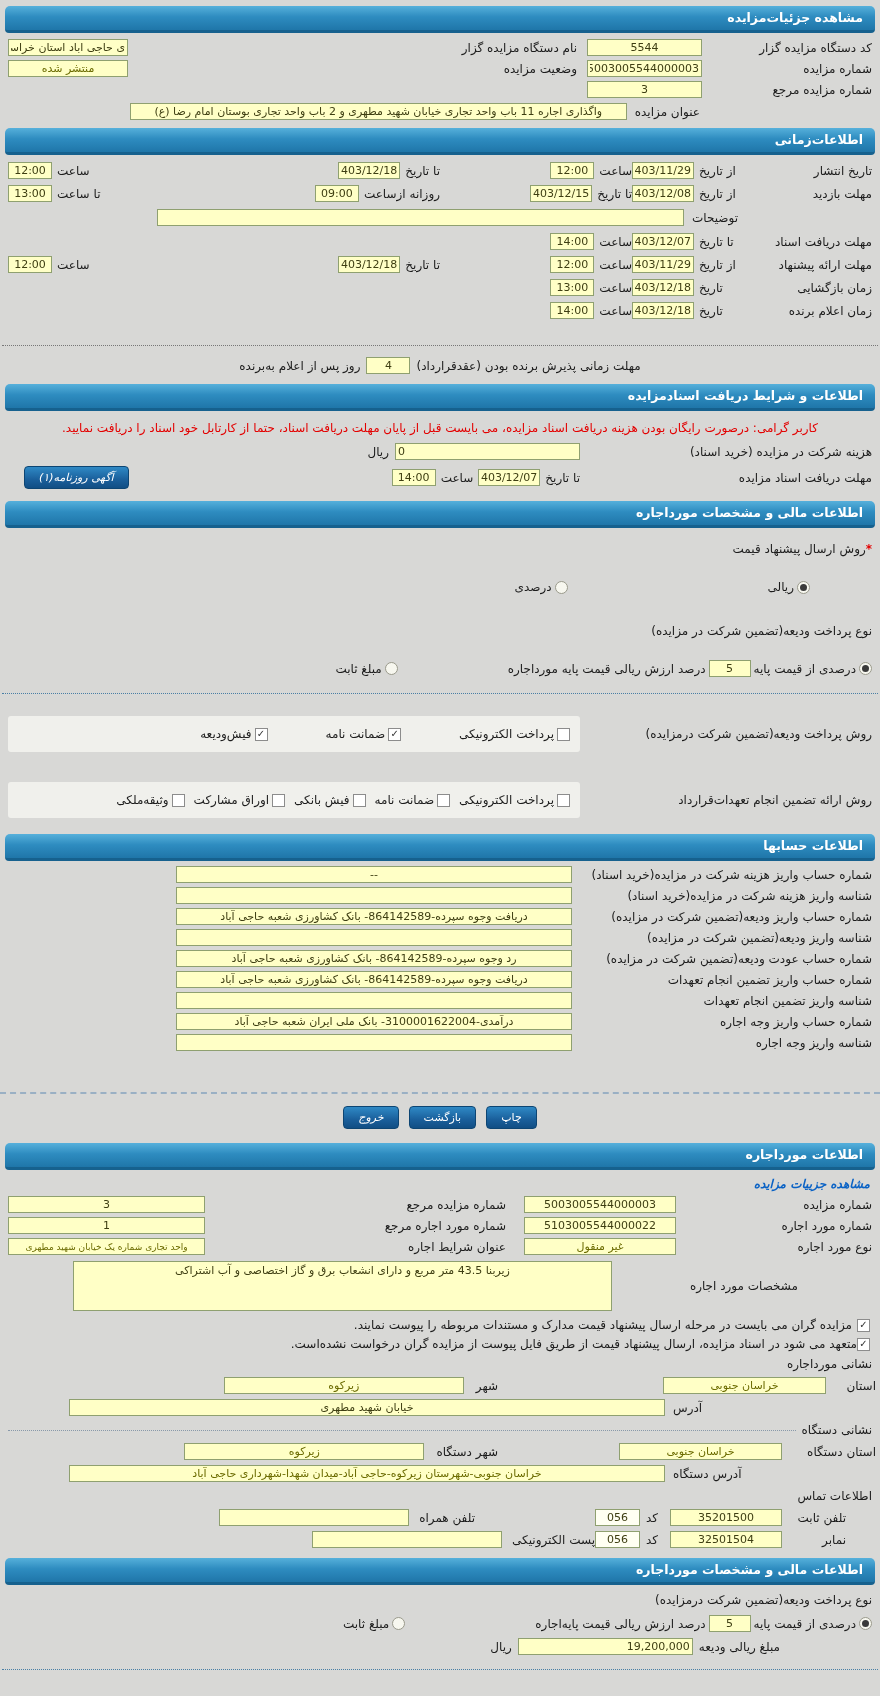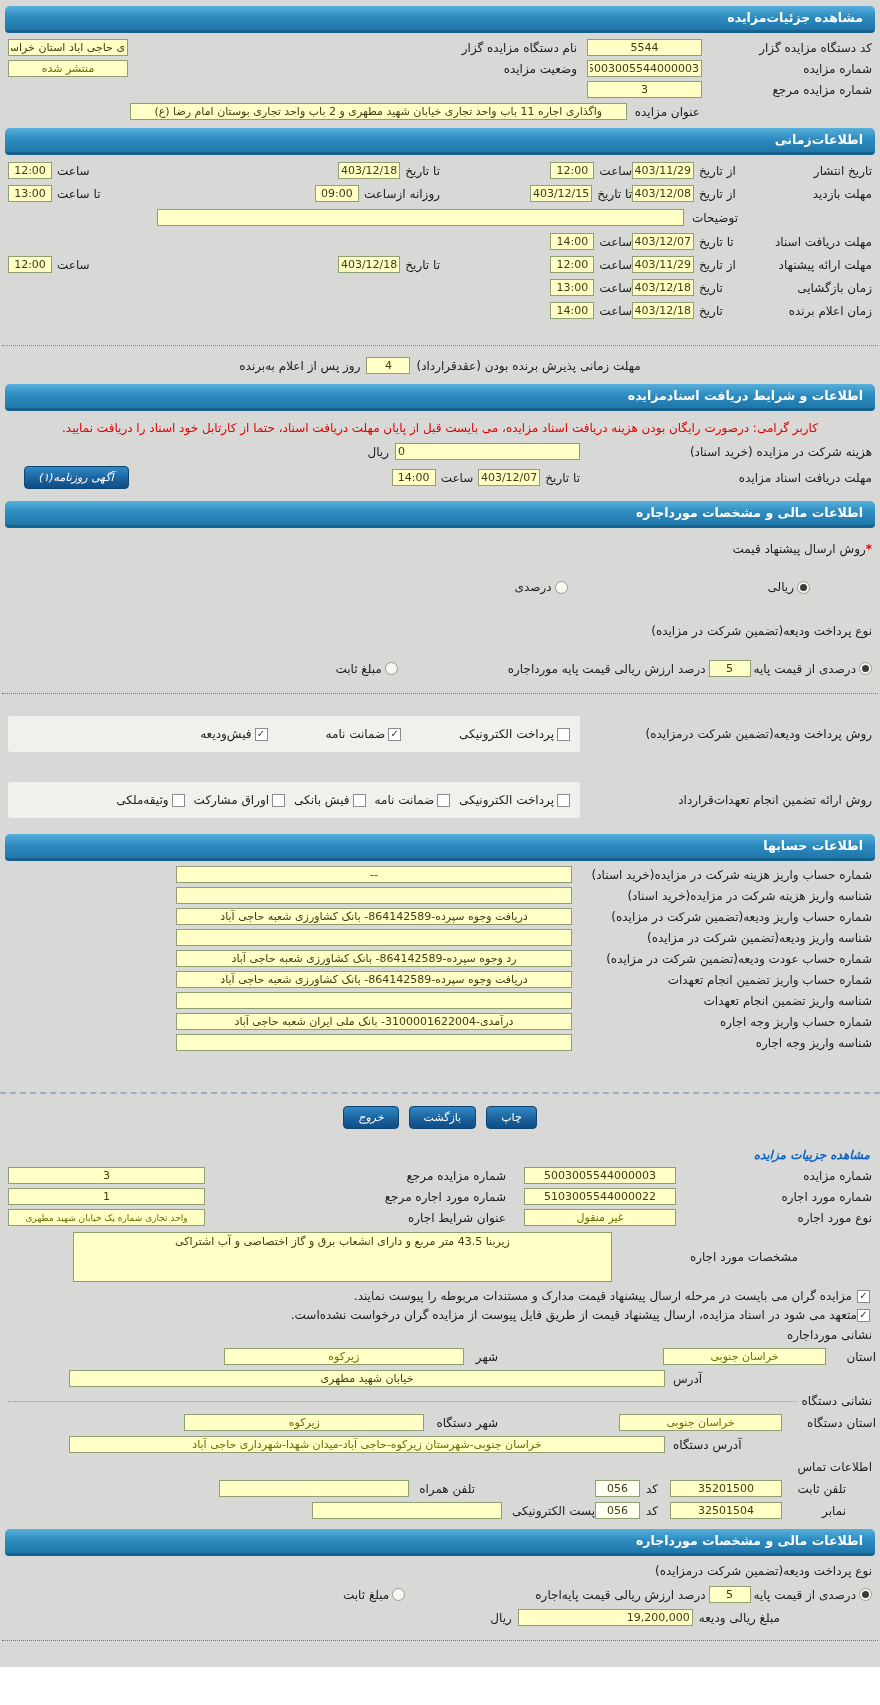--- a/index.html
+++ b/index.html
@@ -37,21 +37,21 @@
   .cbx.on::after{content:"\2713";margin-top:-1px;}
   .opt{display:inline-flex;align-items:center;gap:3px;}
   .strip-row{display:flex;align-items:center;padding:2px 8px;}
   .strip-lbl{width:292px;}
   .strip{background:#f0f0ec;border-radius:3px;padding:11px 10px;display:flex;align-items:center;flex:1;}
   .acc-row{display:flex;align-items:center;padding:1px 8px;margin:2px 0;}
   .acc-lbl{width:300px;}
   .acc-inp{width:396px;}
   .rgrid{display:grid;grid-template-columns:196px 170px 218px 1fr;align-items:center;padding:2px 8px;}
   .rgrid .end{justify-self:end;}
-  .link{color:#0a62c5;font-style:italic;font-weight:bold;text-decoration:none;font-size:12px;margin-top:6px;}
+  .link{color:#0a62c5;font-style:italic;font-weight:bold;text-decoration:none;font-size:12px;}
   .warn{color:#e30000;font-weight:normal;text-align:center;padding:6px 4px;font-size:12px;}
   .grp{display:flex;align-items:center;gap:6px;padding:4px 8px;}
   .grp .rule{flex:1;border-top:1px dotted #8899aa;}
   .red{color:#e30000;font-weight:bold;}
 </style>
 </head>
 <body>
 
 <div class="page">
 <div class="main">
@@ -345,20 +345,21 @@
       </div>
 
   <div style="height:34px"></div>
   <div class="dash"></div>
   <div class="btnrow">
     <button class="btn">چاپ</button>
     <button class="btn">بازگشت</button>
     <button class="btn" style="font-style:italic">خروج</button>
   </div>
 
+  <div class="hdr">اطلاعات مورداجاره</div>
   <div class="row" style="padding:3px 10px">
     <a href="#" class="link">مشاهده جزییات مزایده</a>
   </div>
   <div class="rgrid">
     <span class="lbl">شماره مزایده</span>
     <input class="inp" style="width: 152px;" readonly="" value="5003005544000003">
     <span class="lbl">شماره مزایده مرجع</span>
     <input class="inp end" style="width: 197px;" readonly="" value="3">
   </div>
   <div class="rgrid">

